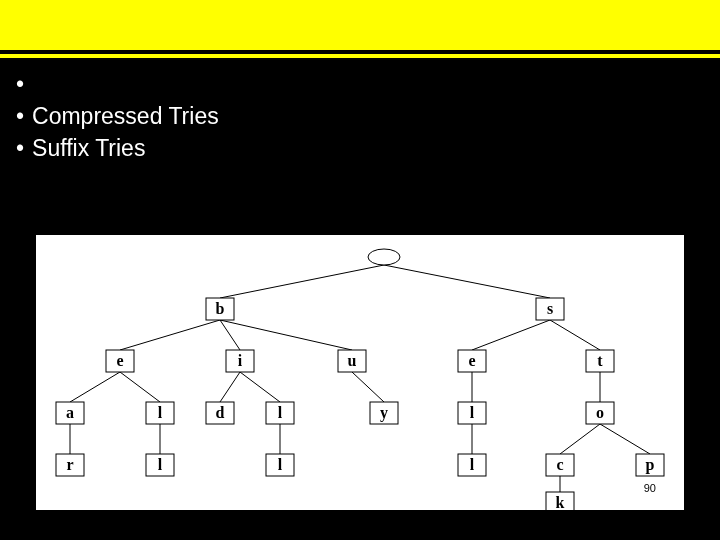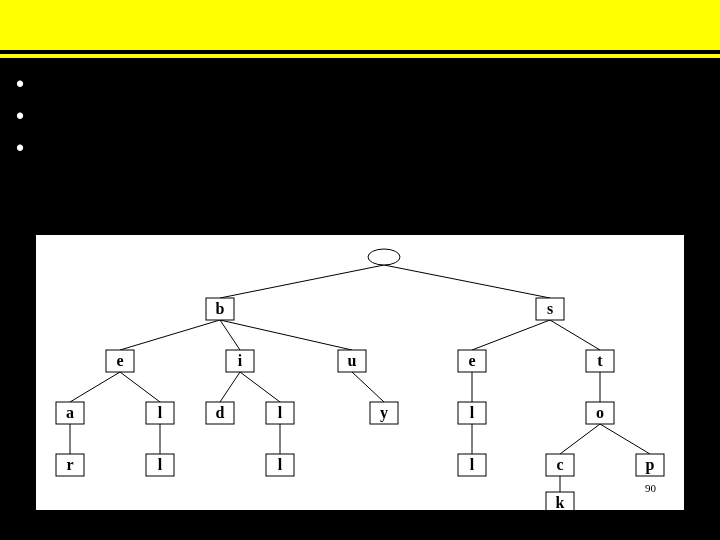--- a/index.html
+++ b/index.html
@@ -51,21 +51,20 @@
     height: 275px;
     background: #fff;
   }
   .diagram svg { width: 100%; height: 100%; display: block; }
   .page-num {
     position: absolute;
     right: 28px;
     bottom: 16px;
     font-size: 11px;
     color: #000;
-    font-family: Liberation Serif, serif;
   }
   .node-label {
     font-family: "Times New Roman", Times, serif;
     font-size: 16px;
     font-weight: bold;
     fill: #000;
     text-anchor: middle;
     dominant-baseline: middle;
   }
 </style>
@@ -76,23 +75,25 @@
   <div class="header-rule"></div>
 </div>
 <div class="title">TRIES</div>
 
 <div class="bullets">
   <div class="row">
       <span class="dot">•</span>
     </div>
   <div class="row">
       <span class="dot">•</span>
+      <span>Compressed Tries</span>
     </div>
   <div class="row">
       <span class="dot">•</span>
+      <span>Suffix Tries</span>
     </div>
 </div>
 
 <div class="diagram">
   <svg id="trie-svg" viewBox="0 0 648 275">
       <line x1="348" y1="30" x2="184" y2="63" stroke="#000" stroke-width="1"></line>
       <line x1="348" y1="30" x2="514" y2="63" stroke="#000" stroke-width="1"></line>
       <line x1="184" y1="85" x2="84" y2="115" stroke="#000" stroke-width="1"></line>
       <line x1="184" y1="85" x2="204" y2="115" stroke="#000" stroke-width="1"></line>
       <line x1="184" y1="85" x2="316" y2="115" stroke="#000" stroke-width="1"></line>

